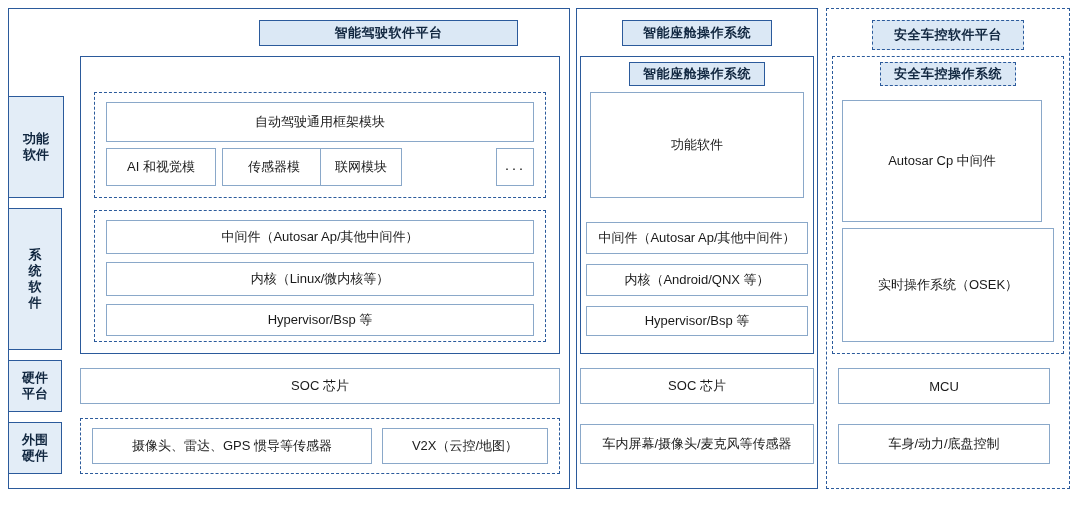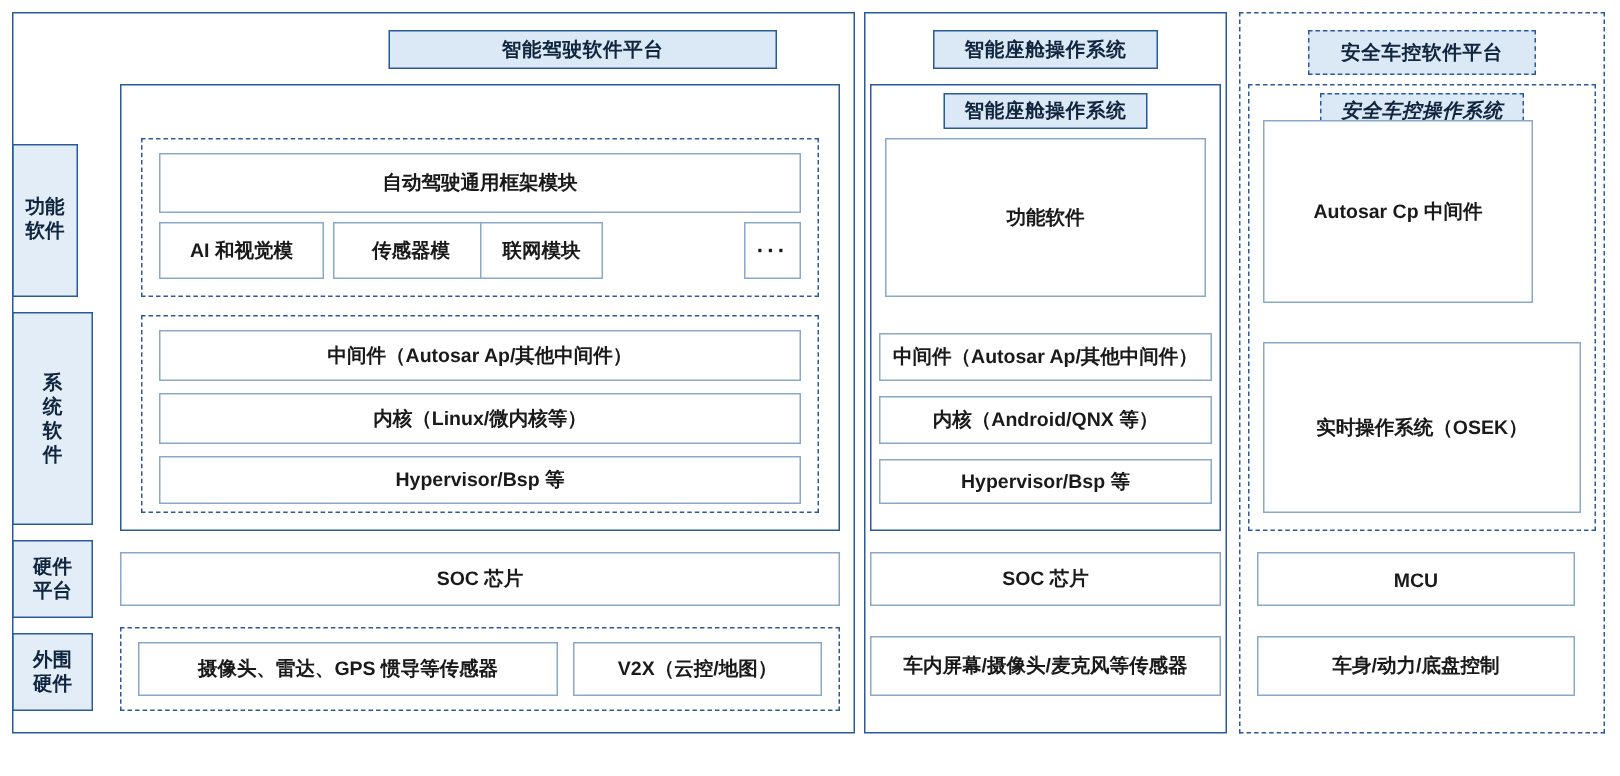--- a/index.html
+++ b/index.html
@@ -16,21 +16,21 @@
     overflow: hidden;
   }
   #root {
     position: absolute;
     left: 0; top: 0;
     width: 1080px;
     height: 517px;
   }
 
   
-  .abs { position: absolute; box-sizing: border-box; font-weight: bold; }
+  .abs { position: absolute; box-sizing: border-box; }
 
   .hdr {
     background: #dbe8f5;
     border: 1px solid #2b5a9b;
     color: #10263f;
     font-size: 13px;
     font-weight: bold;
     display: flex;
     align-items: center;
     justify-content: center;
@@ -81,21 +81,21 @@
     border: 1px solid #2b5a9b;
     background: transparent;
   }
   .outerframe.dashed { border: 1px dashed #2b5a9b; }
 </style>
 </head>
 <body>
 
 <div id="root">
 
-  <div class="abs rowlabel" style="left:8px; top:96px; width:44px; height:102px;font-family:Liberation Mono, monospace;">
+  <div class="abs rowlabel" style="left:8px; top:96px; width:56px; height:102px;">
     <span>功能<br>软件</span>
   </div>
   <div class="abs rowlabel" style="left:8px; top:208px; width:54px; height:142px;">
     <span>系<br>统<br>软<br>件</span>
   </div>
   <div class="abs rowlabel" style="left:8px; top:360px; width:54px; height:52px;">
     <span>硬件<br>平台</span>
   </div>
   <div class="abs rowlabel" style="left:8px; top:422px; width:54px; height:52px;">
     <span>外围<br>硬件</span>
@@ -139,23 +139,23 @@
   <div class="abs cell" style="left:586px; top:264px; width:222px; height:32px;">内核（Android/QNX 等）</div>
   <div class="abs cell" style="left:586px; top:306px; width:222px; height:30px;">Hypervisor/Bsp 等</div>
 
   <div class="abs cell" style="left:580px; top:368px; width:234px; height:36px;">SOC 芯片</div>
 
   <div class="abs cell" style="left:580px; top:424px; width:234px; height:40px;">车内屏幕/摄像头/麦克风等传感器</div>
 
   <div class="abs hdr dashed" style="left:872px; top:20px; width:152px; height:30px;">安全车控软件平台</div>
 
   <div class="abs panel dashed" style="left:832px; top:56px; width:232px; height:298px;"></div>
-  <div class="abs hdr dashed" style="left:880px; top:62px; width:136px; height:24px;font-style:italic;">安全车控操作系统</div>
+  <div class="abs hdr dashed" style="left:880px; top:62px; width:136px; height:24px;">安全车控操作系统</div>
 
-  <div class="abs cell" style="left:842px; top:80px; width:180px; height:122px;">Autosar Cp 中间件</div>
+  <div class="abs cell" style="left:842px; top:100px; width:200px; height:122px;">Autosar Cp 中间件</div>
 
   <div class="abs cell" style="left:842px; top:228px; width:212px; height:114px;">实时操作系统（OSEK）</div>
 
   <div class="abs cell" style="left:838px; top:368px; width:212px; height:36px;">MCU</div>
 
   <div class="abs cell" style="left:838px; top:424px; width:212px; height:40px;">车身/动力/底盘控制</div>
 
 </div>
 
 </body></html>

